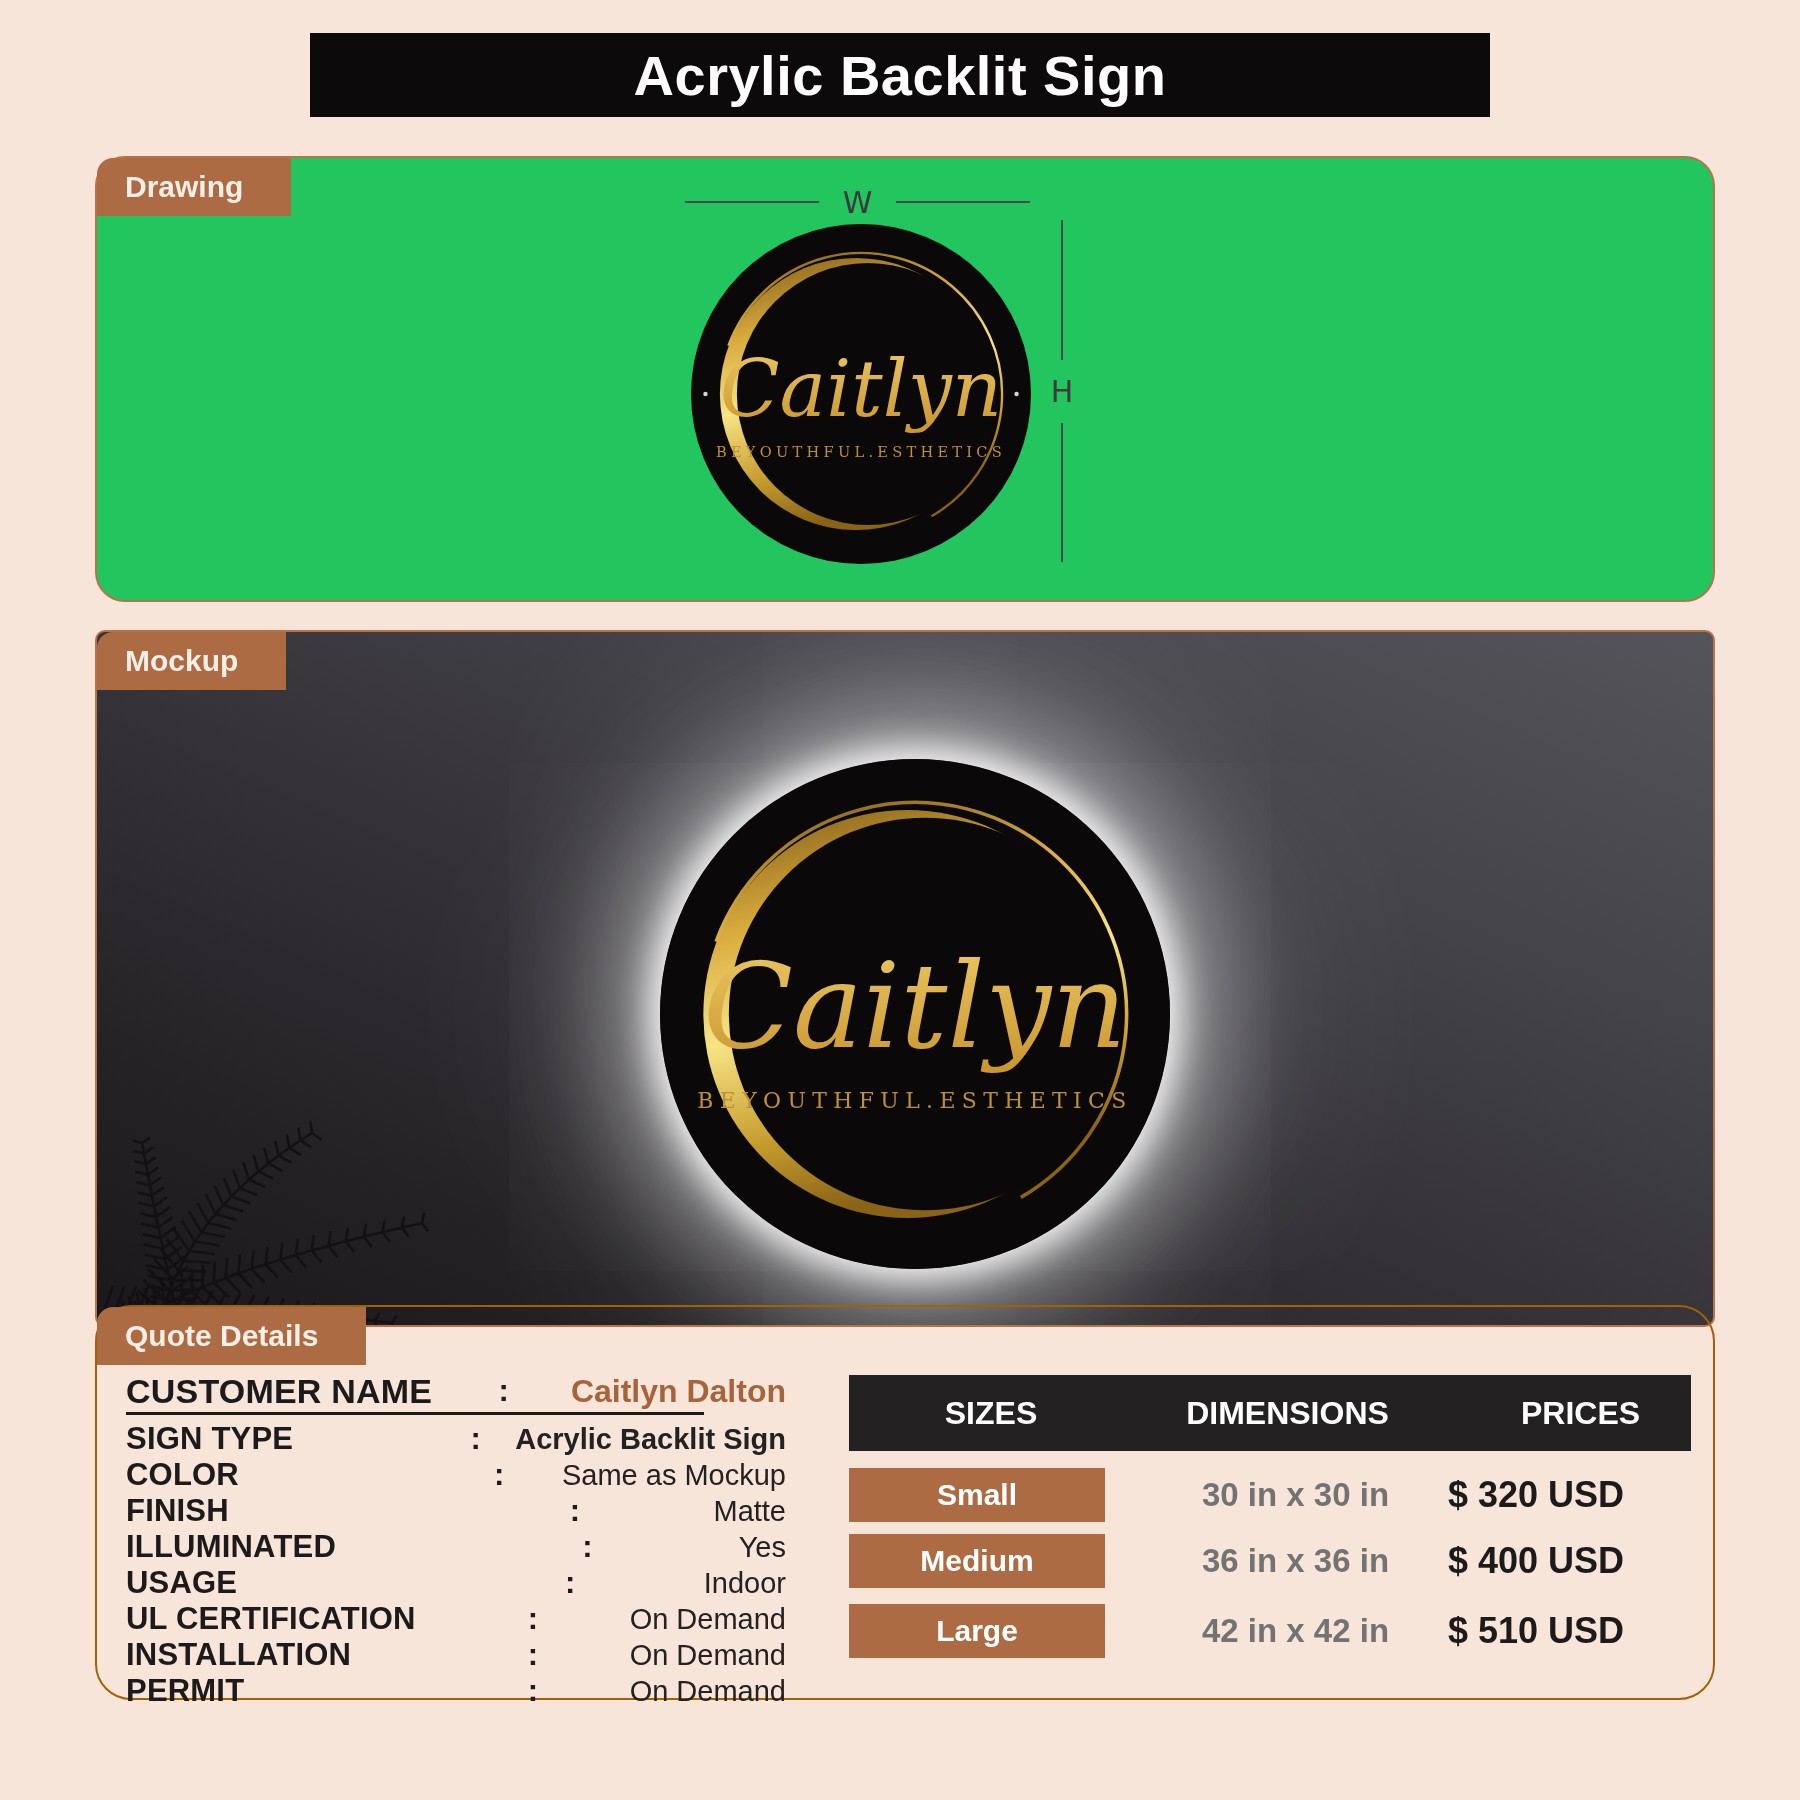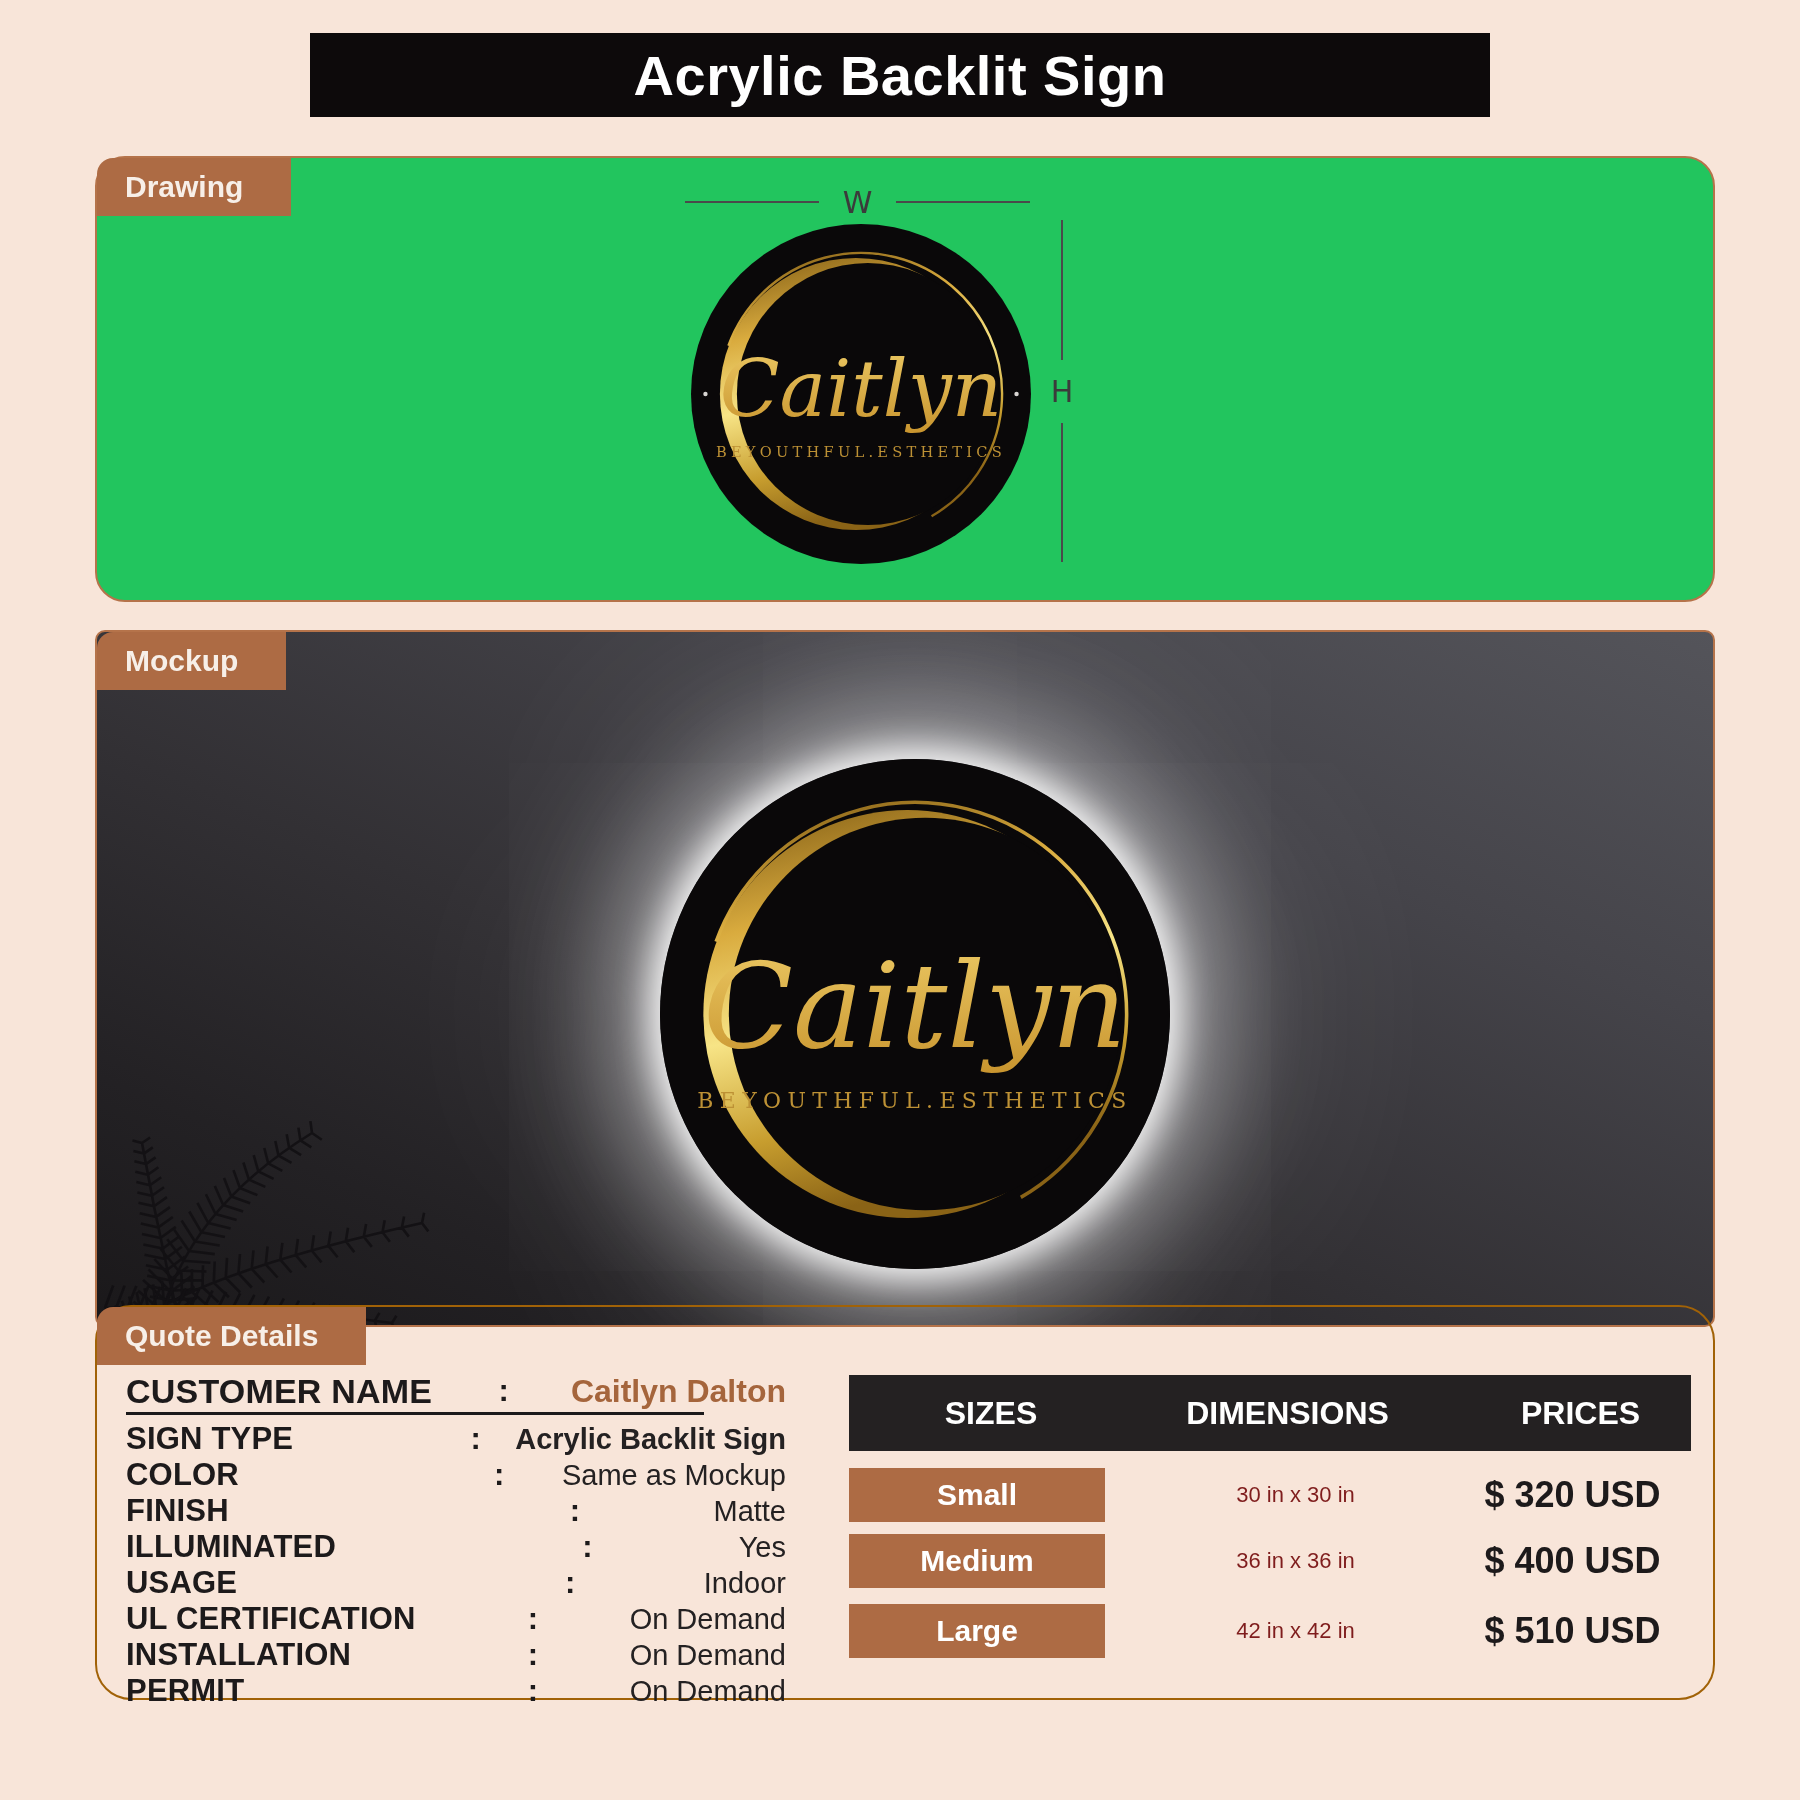--- a/index.html
+++ b/index.html
@@ -108,22 +108,22 @@
     position:relative;left:14px;
   }
   .trow{height:54px;}
   .trow.r1{margin-top:17px;}
   .trow.r2{margin-top:12px;}
   .trow.r3{margin-top:16px;}
   .size-btn{
     background:#ad6b44;height:54px;display:flex;align-items:center;justify-content:center;
     color:#ffffff;font-weight:700;font-size:30px;cursor:pointer;
   }
-  .t-dim{font-weight:400;font-size:22px;color:#7f1d1d;text-align:center;position:relative;left:22px;}
-  .t-price{font-weight:800;font-size:36px;color:#1d1a1b;text-align:center;position:relative;left:6px;}
+  .t-dim{font-weight:700;font-size:33px;color:#737373;text-align:center;position:relative;left:22px;}
+  .t-price{font-weight:800;font-size:36px;color:#1d1a1b;position:relative;left:6px;}
 </style>
 </head>
 <body>
 
 <svg width="0" height="0" style="position:absolute" aria-hidden="true">
   <defs>
     <linearGradient id="goldArc" x1="0" y1="0" x2="0.25" y2="1">
       <stop offset="0" stop-color="#7c5812"></stop>
       <stop offset="0.3" stop-color="#d9ab3e"></stop>
       <stop offset="0.55" stop-color="#f7e486"></stop>

